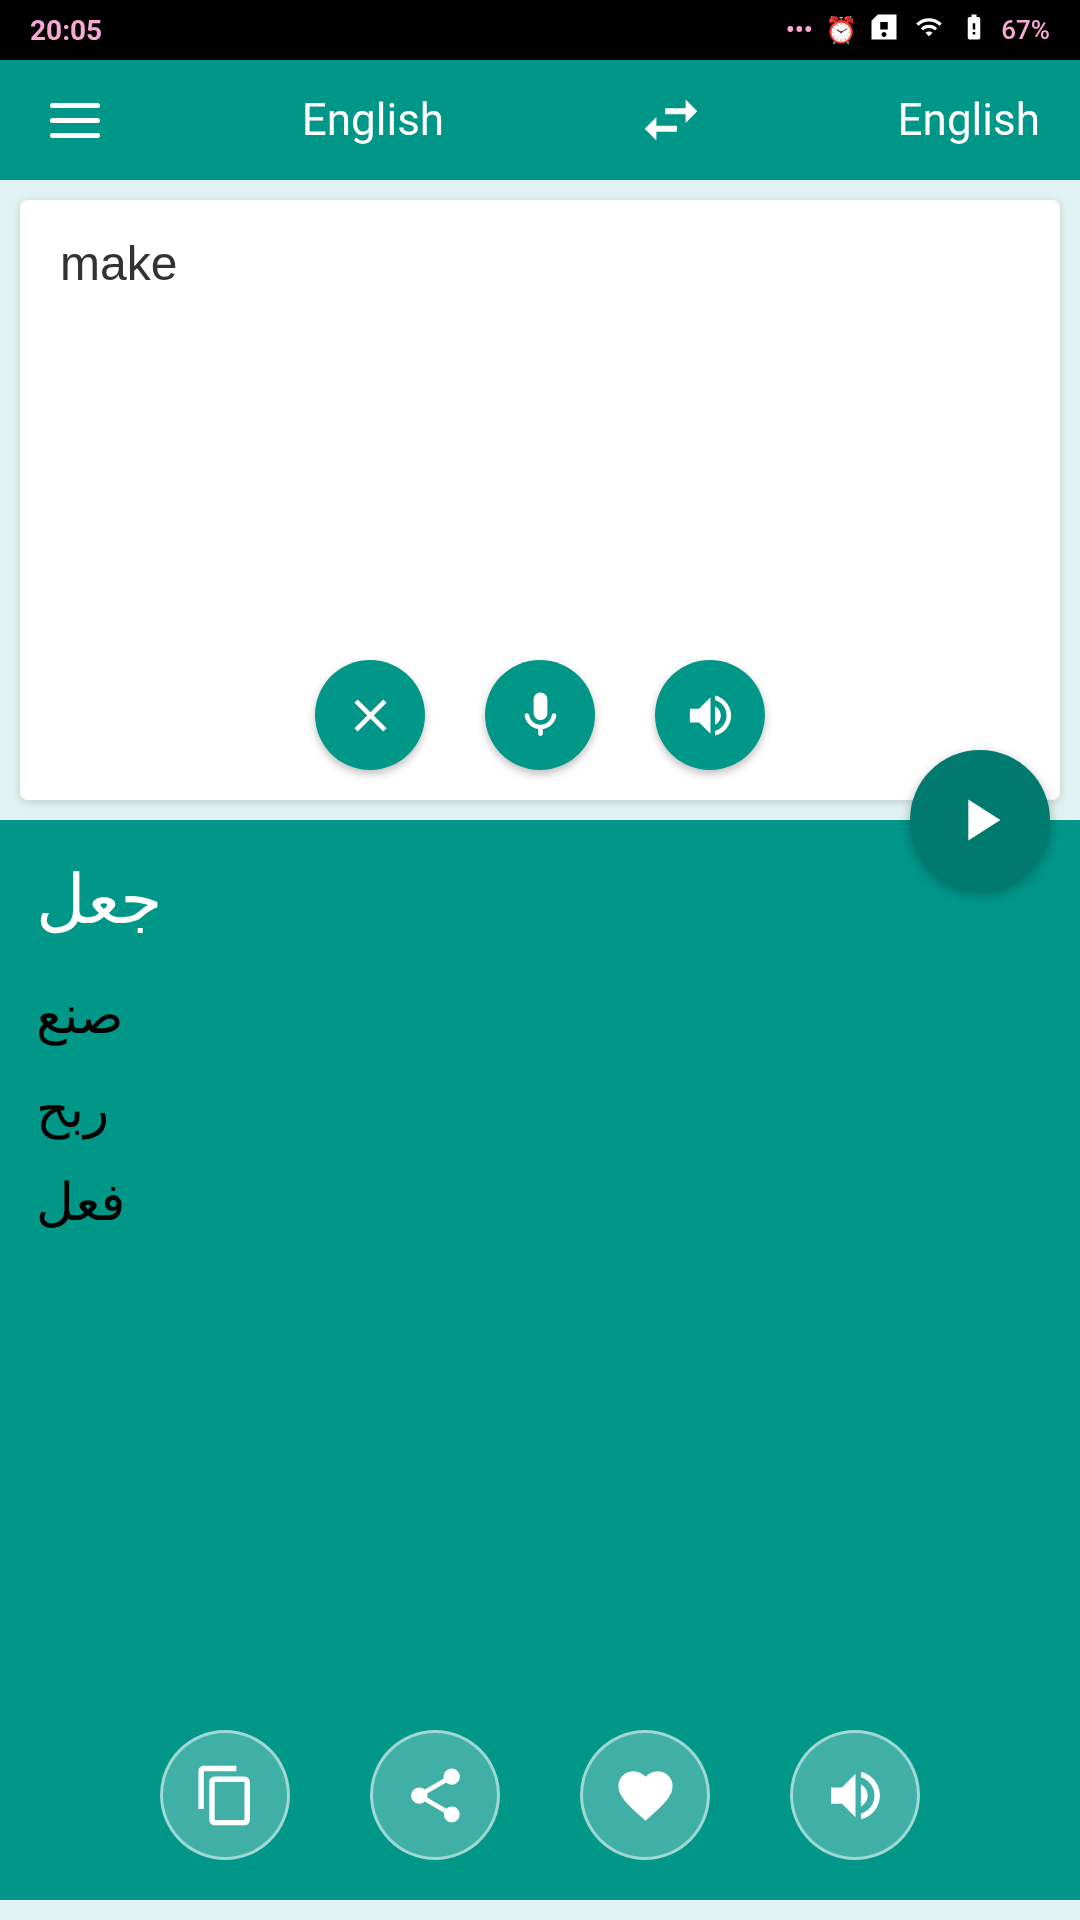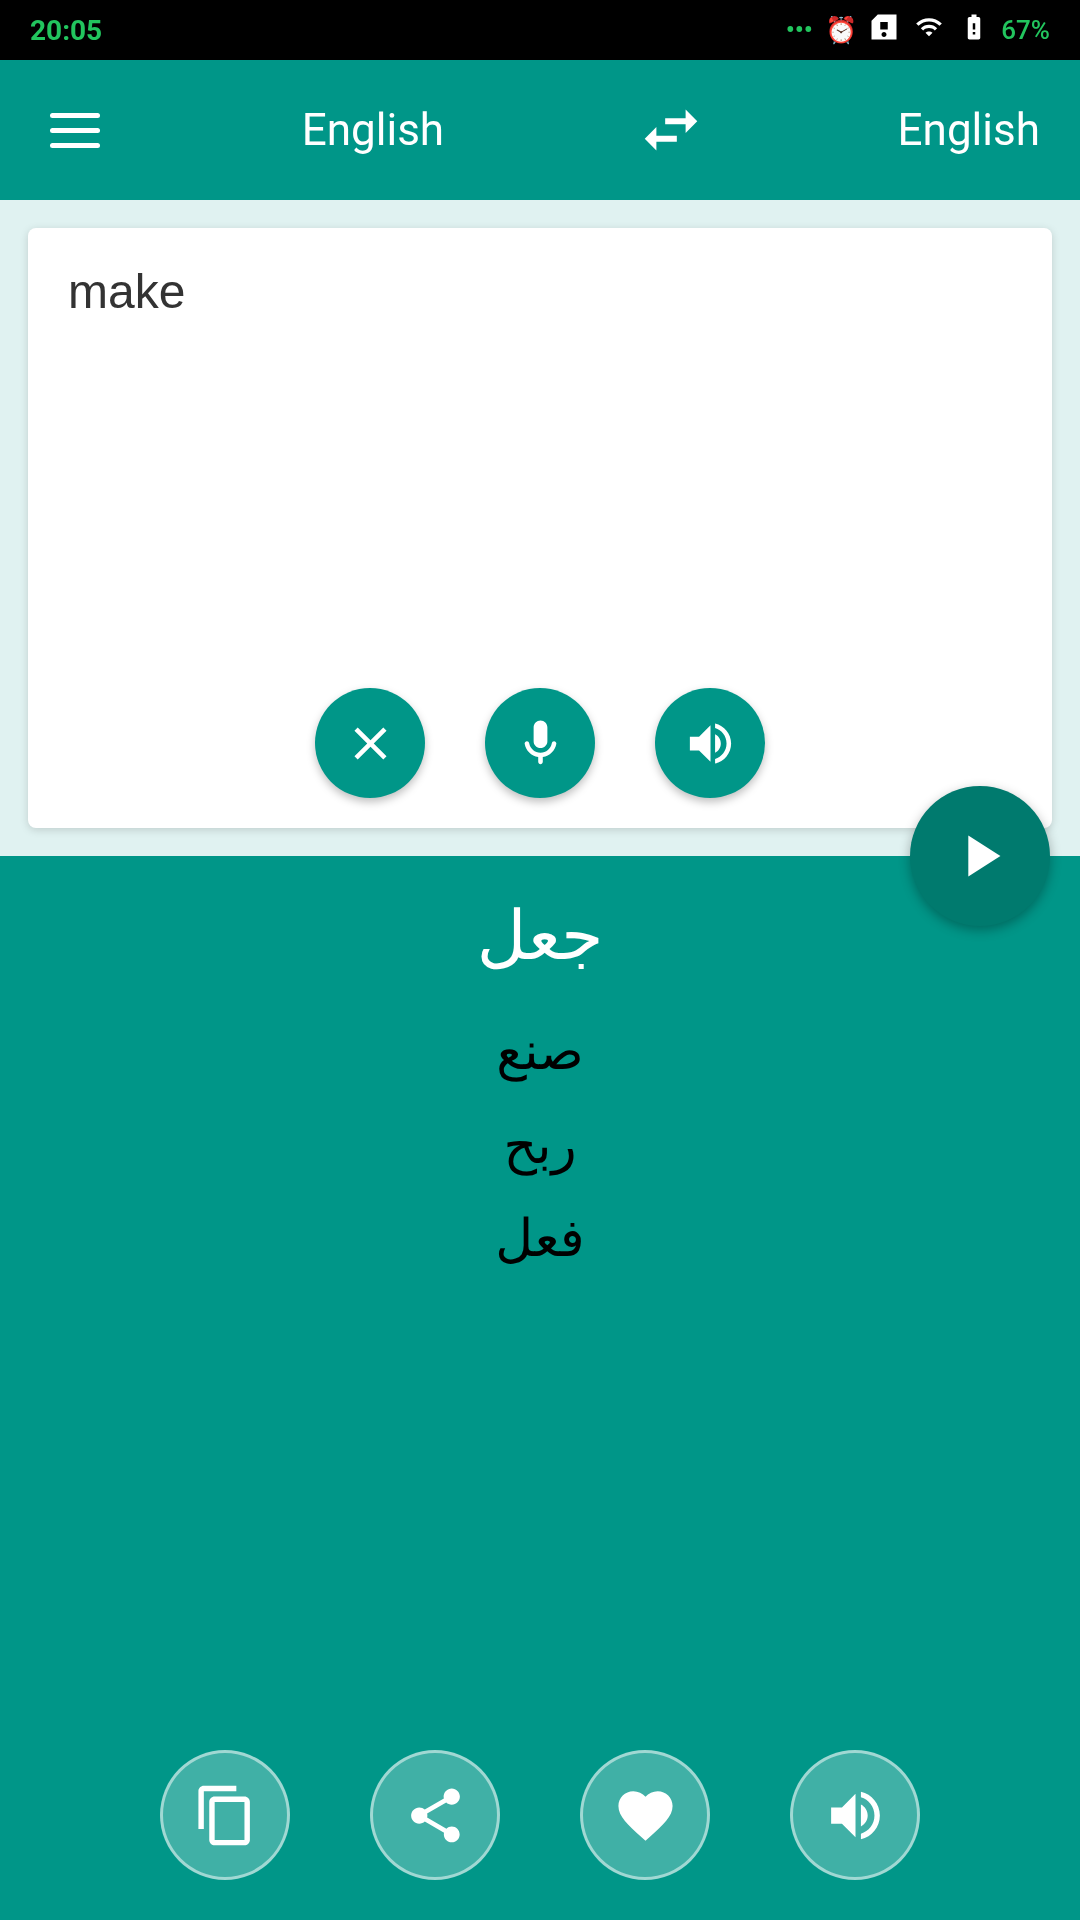--- a/index.html
+++ b/index.html
@@ -13,21 +13,21 @@
       width: 1080px;
       height: 1920px;
       font-family: 'Roboto', Arial, sans-serif;
       background: #e0f2f1;
       overflow: hidden;
     }
 
     
     .status-bar {
       background: #000;
-      color: #22c55e;
+      color: #f9a8d4;
       height: 60px;
       display: flex;
       align-items: center;
       justify-content: space-between;
       padding: 16px 30px;
       font-size: 28px;
       font-weight: 500;
       text-align: right;
     }
 
@@ -38,21 +38,21 @@
     .status-bar-right {
       display: flex;
       align-items: center;
       gap: 12px;
       font-size: 26px;
     }
 
     
     .toolbar {
       background: #009688;
-      height: 140px;
+      height: 120px;
       display: flex;
       align-items: center;
       justify-content: space-between;
       padding: 0 40px;
     }
 
     .toolbar-menu {
       display: flex;
       flex-direction: column;
       gap: 10px;
@@ -87,21 +87,21 @@
     
     .main {
       display: flex;
       flex-direction: column;
       height: calc(1920px - 60px - 140px);
     }
 
     
     .input-section {
       background: #fff;
-      margin: 28px;
+      margin: 20px;
       border-radius: 8px;
       box-shadow: 0 2px 8px rgba(0,0,0,0.15);
       padding: 30px 40px;
       position: relative;
       height: 600px;
       display: flex;
       flex-direction: column;
     }
 
     .input-textarea {
@@ -171,22 +171,22 @@
 
     .send-btn svg {
       width: 70px;
       height: 70px;
       fill: #fff;
     }
 
     
     .translation-text {
       flex: 1;
-      padding: 40px 52px 30px;
-      text-align: center;
+      padding: 40px 36px 30px;
+      text-align: left;
       direction: rtl;
     }
 
     .translation-primary {
       color: #fff;
       font-size: 68px;
       font-weight: 500;
       margin-bottom: 30px;
       font-family: Arial, sans-serif;
     }

